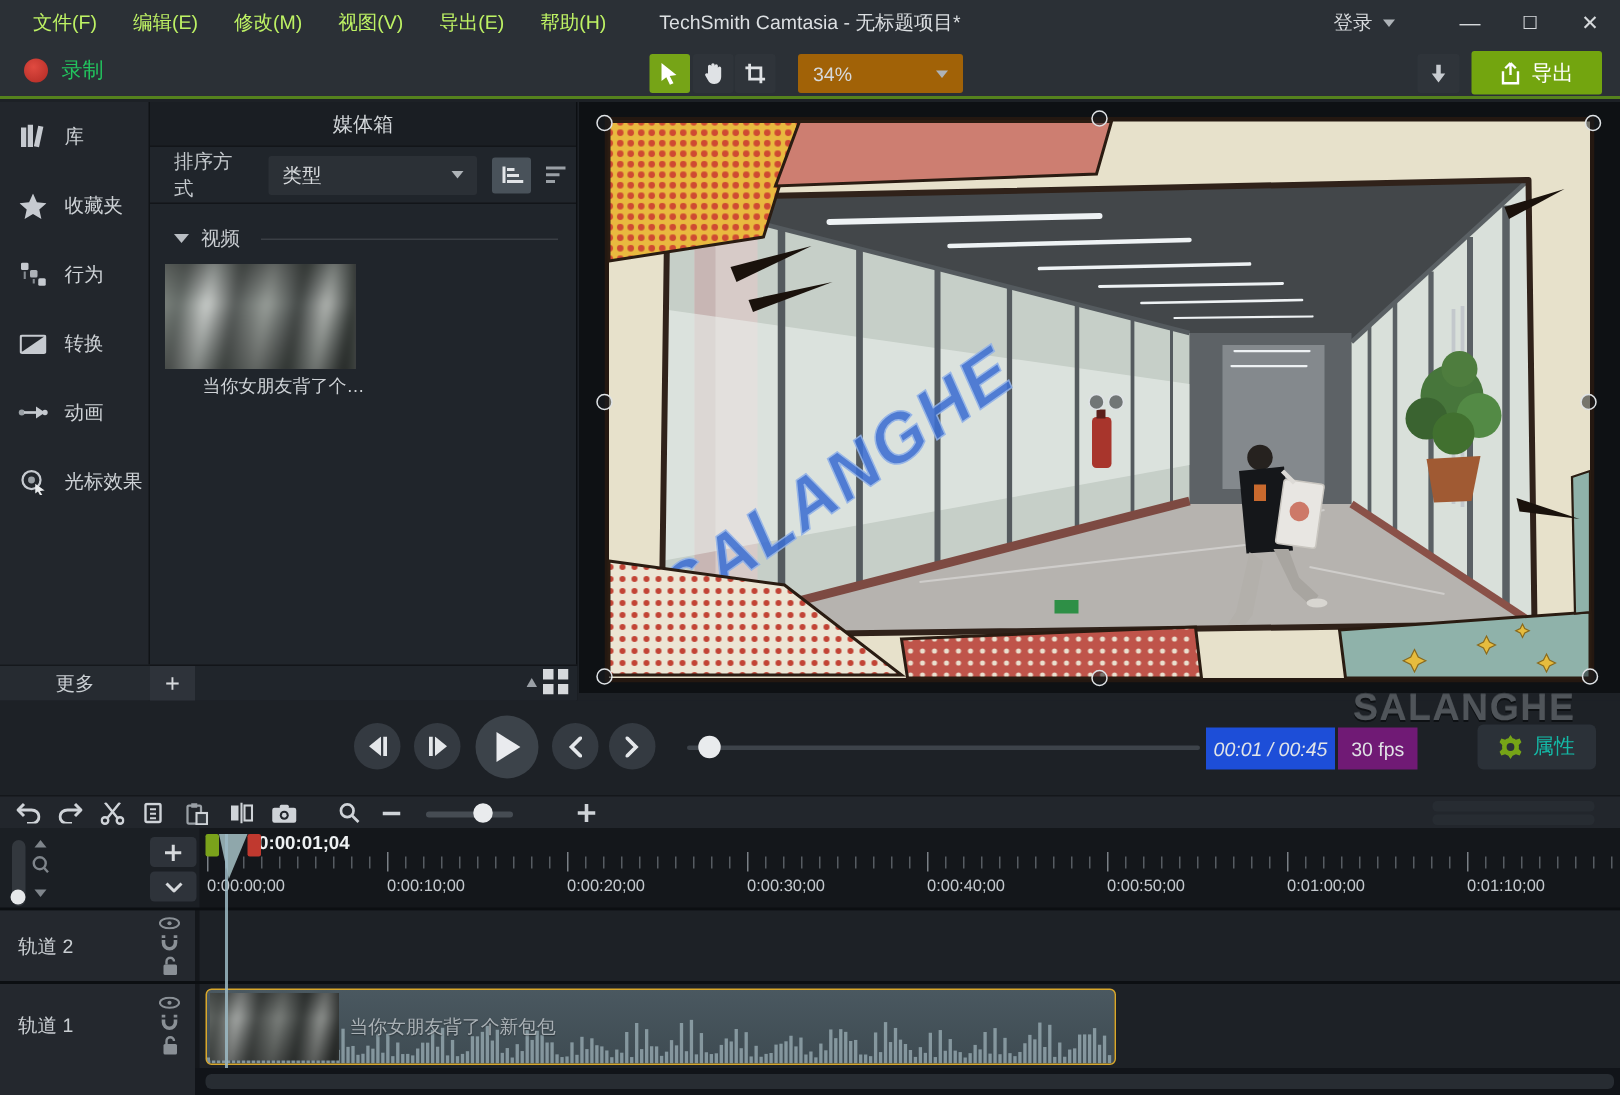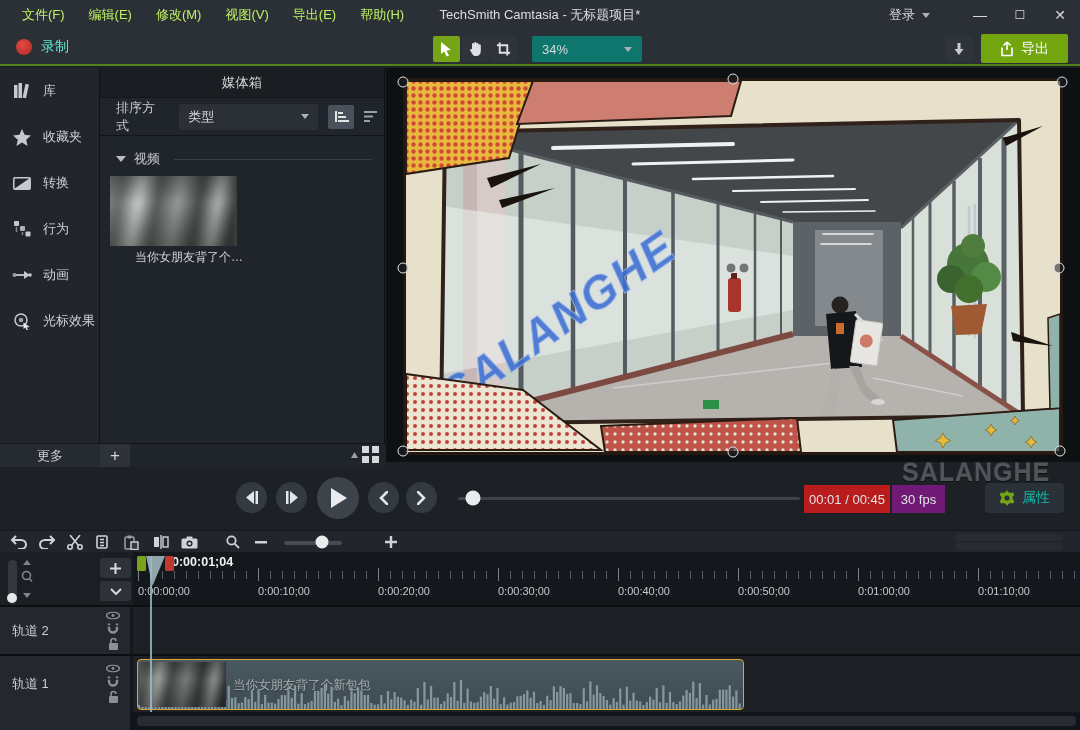--- a/index.html
+++ b/index.html
@@ -17,24 +17,24 @@
   .menu-item { padding:0 12px; color:#bef264; font-size:13px; cursor:default; }
   .win-title { position:absolute; left:0; right:0; top:0; height:30px; display:flex; align-items:center; justify-content:center; color:#dcdfe2; font-size:13px; pointer-events:none;}
   .login { position:absolute; right:150px; top:0; height:30px; display:flex; align-items:center; gap:7px; color:#d6d9dc; }
   .caret-down { width:0; height:0; border-left:4px solid transparent; border-right:4px solid transparent; border-top:5px solid #aeb3b8; }
   .winbtn { position:absolute; top:0; width:40px; height:30px; display:flex; align-items:center; justify-content:center; color:#d6d9dc; font-size:14px; }
 
   
   .toolbar { position:absolute; left:0; top:30px; width:1080px; height:36px; background:#2b3036; border-bottom:2px solid #55821d; }
   .record { position:absolute; left:8px; top:0; height:34px; display:flex; align-items:center; gap:9px; padding:0 8px; }
   .record-dot { width:16px; height:16px; border-radius:50%; background:radial-gradient(circle at 40% 35%, #e04a40, #b02a24); }
-  .record-label { font-size:14px; color:#5eead4; }
+  .record-label { font-size:14px; color:#22c55e; }
   .toolbtn { position:absolute; top:6px; width:27px; height:26px; border-radius:2px; background:#2f343a; display:flex; align-items:center; justify-content:center; }
   .toolbtn.sel { background:#76a417; }
-  .zoom-select { position:absolute; left:532px; top:6px; width:110px; height:26px; background:#0f766e; border-radius:2px; display:flex; align-items:center; padding:0 10px; color:#d6d9dc; }
+  .zoom-select { position:absolute; left:532px; top:6px; width:110px; height:26px; background:#a16207; border-radius:2px; display:flex; align-items:center; padding:0 10px; color:#d6d9dc; }
   .zoom-select .caret-down { margin-left:auto; }
   .dl-btn { position:absolute; left:945px; top:6px; width:28px; height:26px; background:#2f343a; border-radius:2px; display:flex; align-items:center; justify-content:center; }
   .export-btn { position:absolute; left:981px; top:4px; width:87px; height:29px; background:#73a50f; border-radius:2px; display:flex; align-items:center; justify-content:center; gap:7px; color:#fff; font-size:14px; }
 
   
   .main { position:absolute; left:0; top:68px; width:1080px; height:399px; }
   .sidebar { position:absolute; left:0; top:0; width:100px; height:399px; background:#22262c; border-right:1px solid #101316; }
   .side-item { position:relative; height:46px; display:flex; align-items:center; gap:9px; padding-left:10px; color:#ced2d6; font-size:13px; }
   .side-item.sel { background:#2e343b; }
   .side-item .ic { width:24px; display:flex; justify-content:center; }
@@ -67,21 +67,21 @@
   .video-wrap { position:absolute; left:17px; top:10px; width:660px; height:377px; }
   .handle { position:absolute; width:11px; height:11px; border-radius:50%; border:1.5px solid #dfe3e6; background:rgba(25,29,33,.55); transform:translate(-50%,-50%); }
 
   
   .playbar { position:absolute; left:0; top:467px; width:1080px; height:63px; background:#1d2126; }
   .pb-btn { position:absolute; border-radius:50%; background:#343a41; display:flex; align-items:center; justify-content:center; }
   .pb-small { width:31px; height:31px; top:15px; }
   .pb-play { width:42px; height:42px; left:317px; top:10px; background:#3c434a; }
   .scrub-track { position:absolute; left:458px; top:497px; width:342px; height:3px; background:#3d434a; border-radius:2px; }
   .scrub-dot { position:absolute; left:473px; top:498px; width:15px; height:15px; border-radius:50%; background:#e9ebed; transform:translate(-50%,-50%); }
-  .time-box { position:absolute; left:804px; top:485px; width:86px; height:28px; background:#b91c1c; display:flex; align-items:center; justify-content:center; color:#e2e5e8; font-size:13px; }
+  .time-box { position:absolute; left:804px; top:485px; width:86px; height:28px; background:#1d4ed8; display:flex; align-items:center; justify-content:center; color:#e2e5e8; font-size:13px;font-style:italic; }
   .fps-box  { position:absolute; left:892px; top:485px; width:53px; height:28px; background:#701a75; display:flex; align-items:center; justify-content:center; color:#dfe2e5; font-size:13px; }
   .props-btn { position:absolute; left:985px; top:483px; width:79px; height:30px; background:#2b3138; border-radius:4px; display:flex; align-items:center; justify-content:center; gap:7px; color:#14b8a6; font-size:14px; }
   .wm-gray { position:absolute; left:902px; top:458px; width:165px; color:#50555a; font-weight:bold; font-size:25px; letter-spacing:1px; text-shadow:0 1px 0 #0e1114, 0 -1px 0 #3a3f44; font-stretch:condensed; }
 
   
   .tl-toolbar { position:absolute; left:0; top:530px; width:1080px; height:22px; background:#22262c; border-top:1px solid #14171b; }
   .tt-ic { position:absolute; top:2px; width:26px; height:18px; display:flex; align-items:center; justify-content:center; }
   .tt-slider-track { position:absolute; left:284px; top:10px; width:58px; height:4px; border-radius:2px; background:#464c53; }
   .tt-slider-dot { position:absolute; left:322px; top:11px; width:13px; height:13px; border-radius:50%; background:#e9ebed; transform:translate(-50%,-50%); }
   .tt-bar { position:absolute; width:108px; height:7px; border-radius:3px; background:#272c32; left:955px; }
@@ -191,37 +191,37 @@
         <div class="side-item">
           <span class="ic">
             <svg width="18" height="17" viewBox="0 0 18 17">
               <path d="M9 0 L11.6 5.8 L18 6.5 L13.2 10.7 L14.6 17 L9 13.6 L3.4 17 L4.8 10.7 L0 6.5 L6.4 5.8 Z" fill="#c6cad0"></path>
             </svg>
           </span>
           <span>收藏夹</span>
         </div>
         <div class="side-item">
           <span class="ic">
-            <svg width="18" height="13" viewBox="0 0 18 13">
-              <rect x="0.8" y="0.8" width="16.4" height="11.4" rx="1" fill="none" stroke="#c6cad0" stroke-width="1.5"></rect>
-              <path d="M1 12 L17 1 V12 Z" fill="#c6cad0"></path>
-            </svg>
-          </span>
-          <span>转换</span>
-        </div>
-        <div class="side-item">
-          <span class="ic">
             <svg width="17" height="16" viewBox="0 0 17 16">
               <rect x="0" y="0" width="5" height="5" rx="1" fill="#c6cad0"></rect>
               <rect x="6" y="5" width="5" height="5" rx="1" fill="#c6cad0" opacity="0.85"></rect>
               <rect x="11.5" y="10.5" width="5" height="5" rx="1" fill="#c6cad0"></rect>
               <path d="M2.5 6 v5 M8.5 11 v3" stroke="#858b91" stroke-width="1.4"></path>
             </svg>
           </span>
           <span>行为</span>
+        </div>
+        <div class="side-item">
+          <span class="ic">
+            <svg width="18" height="13" viewBox="0 0 18 13">
+              <rect x="0.8" y="0.8" width="16.4" height="11.4" rx="1" fill="none" stroke="#c6cad0" stroke-width="1.5"></rect>
+              <path d="M1 12 L17 1 V12 Z" fill="#c6cad0"></path>
+            </svg>
+          </span>
+          <span>转换</span>
         </div>
         <div class="side-item">
           <span class="ic">
             <svg width="20" height="10" viewBox="0 0 20 10">
               <circle cx="2.5" cy="5" r="2" fill="#9aa0a6"></circle>
               <path d="M4 5 H14" stroke="#c6cad0" stroke-width="1.8"></path>
               <path d="M12 1 L18 5 L12 9 Z" fill="#c6cad0"></path>
               <circle cx="18" cy="5" r="1.8" fill="#c6cad0"></circle>
             </svg>
           </span>

